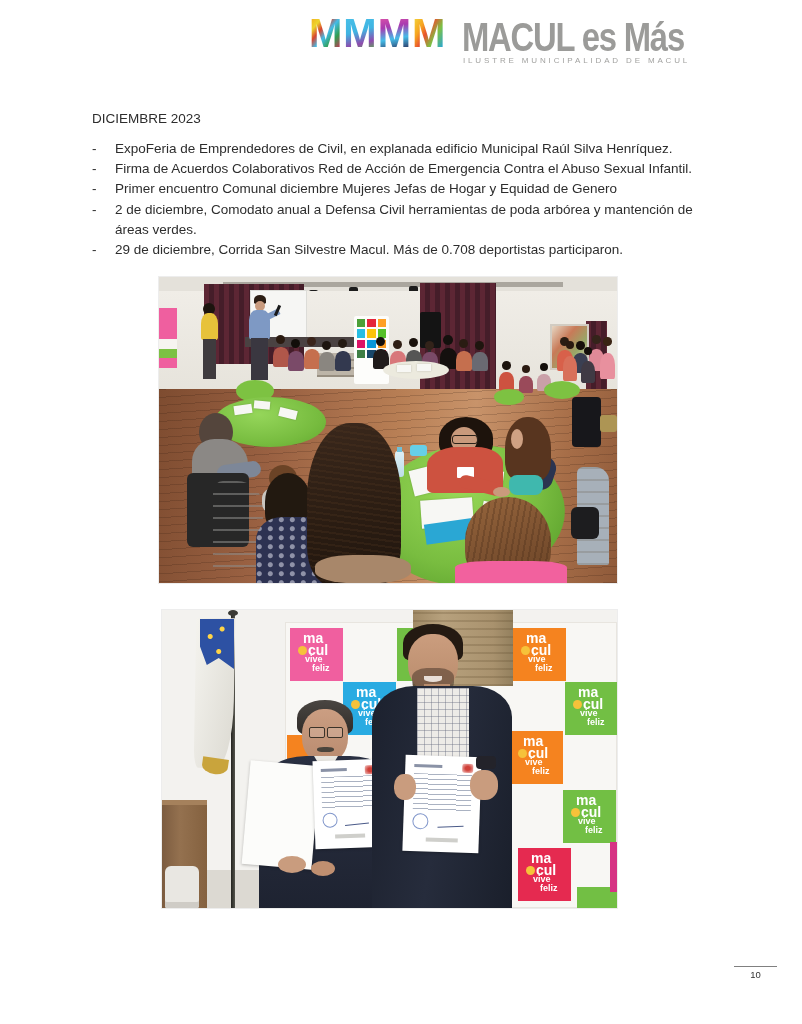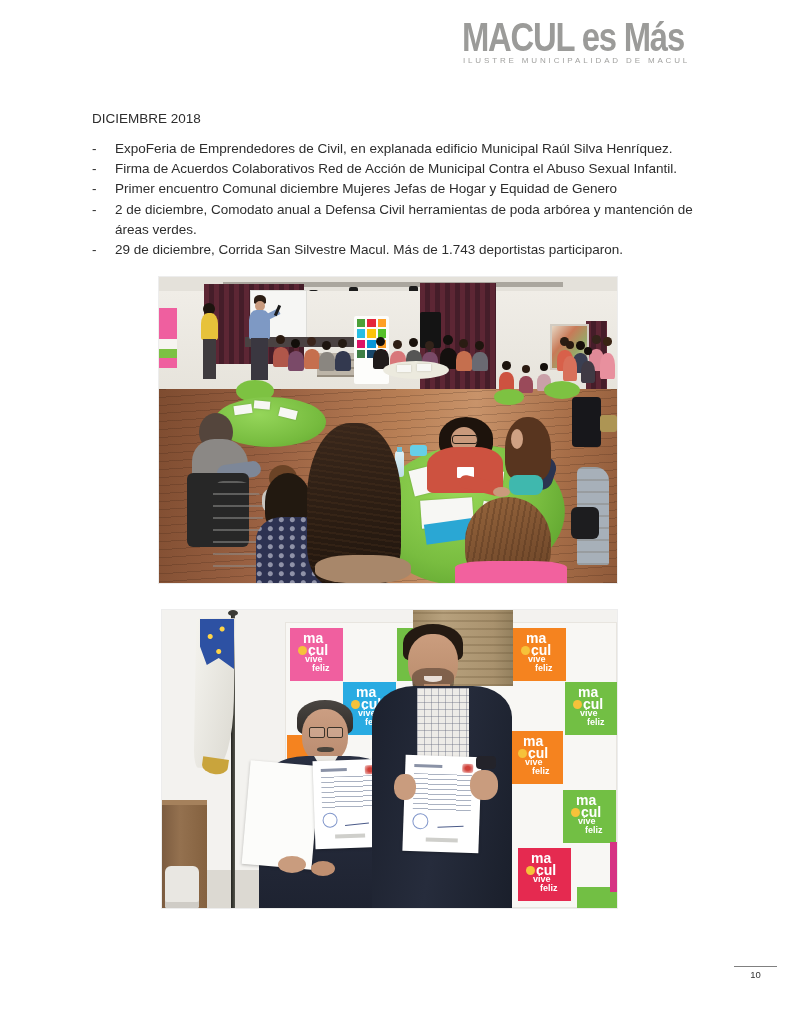--- a/index.html
+++ b/index.html
@@ -57,44 +57,47 @@
 
   
   .pg-line{position:absolute;left:734px;top:966px;width:43px;height:1px;background:#808080}
   .pg-num{position:absolute;left:734px;top:969px;width:43px;text-align:center;font-size:9.5px;color:#333}
 </style>
 </head>
 <body>
 
 <div class="page">
 
+  <div class="mmmm">
+    <span class="m m1">M</span><span class="m m2">M</span><span class="m m3">M</span><span class="m m4">M</span>
+  </div>
   <div class="brand-title">MACUL es Más</div>
   <div class="brand-sub">ILUSTRE MUNICIPALIDAD DE MACUL</div>
 
-  <h2 class="sec-title">DICIEMBRE 2018</h2>
+  <h2 class="sec-title">DICIEMBRE 2023</h2>
   <div class="bullets">
     <div class="b-row">
         <span class="b-dash">-</span>
         <span class="b-text">ExpoFeria de Emprendedores de Civil, en explanada edificio Municipal Raúl Silva Henríquez.</span>
       </div>
     <div class="b-row">
         <span class="b-dash">-</span>
-        <span class="b-text">Firma de Acuerdos Colaborativos Red de Acción de Municipal Contra el Abuso Sexual Infantil.</span>
+        <span class="b-text">Firma de Acuerdos Colaborativos Red de Acción de Emergencia Contra el Abuso Sexual Infantil.</span>
       </div>
     <div class="b-row">
         <span class="b-dash">-</span>
         <span class="b-text">Primer encuentro Comunal diciembre Mujeres Jefas de Hogar y Equidad de Genero</span>
       </div>
     <div class="b-row">
         <span class="b-dash">-</span>
         <span class="b-text">2 de diciembre, Comodato anual a Defensa Civil herramientas de poda arbórea y mantención de áreas verdes.</span>
       </div>
     <div class="b-row">
         <span class="b-dash">-</span>
-        <span class="b-text">29 de diciembre, Corrida San Silvestre Macul. Más de 1.743 deportistas participaron.</span>
+        <span class="b-text">29 de diciembre, Corrida San Silvestre Macul. Más de 0.708 deportistas participaron.</span>
       </div>
   </div>
 
   <div class="photo photo1">
     <div style="left:0;top:0;width:458px;height:16px;background:#e4e1da"></div>
     <div style="left:64px;top:5px;width:340px;height:5px;background:#aaa69e"></div>
     <div class="lt" style="left:78px;top:8px"></div>
     <div class="lt" style="left:92px;top:12px"></div>
     <div class="lt" style="left:136px;top:9px"></div>
     <div class="lt" style="left:150px;top:13px"></div>

